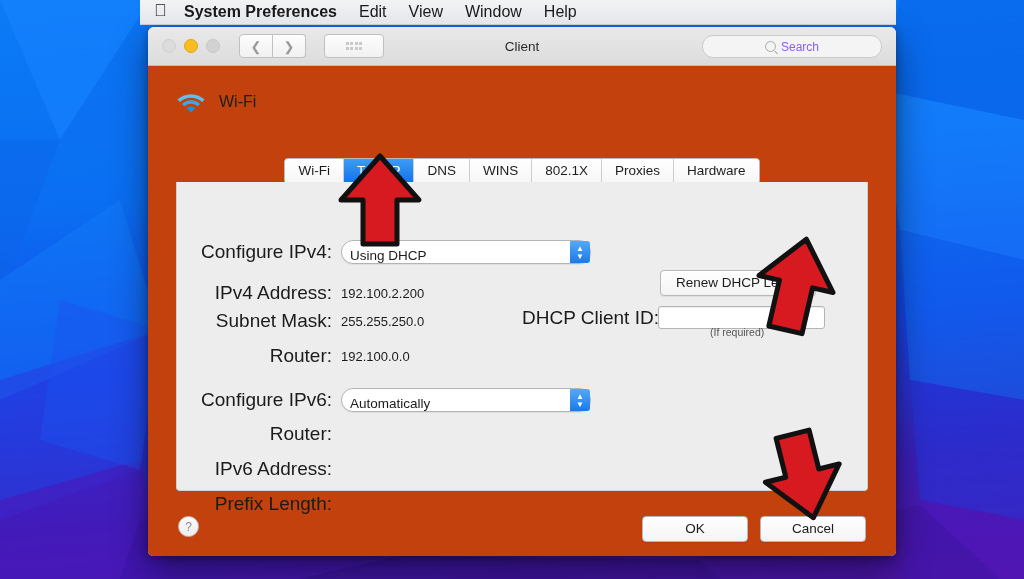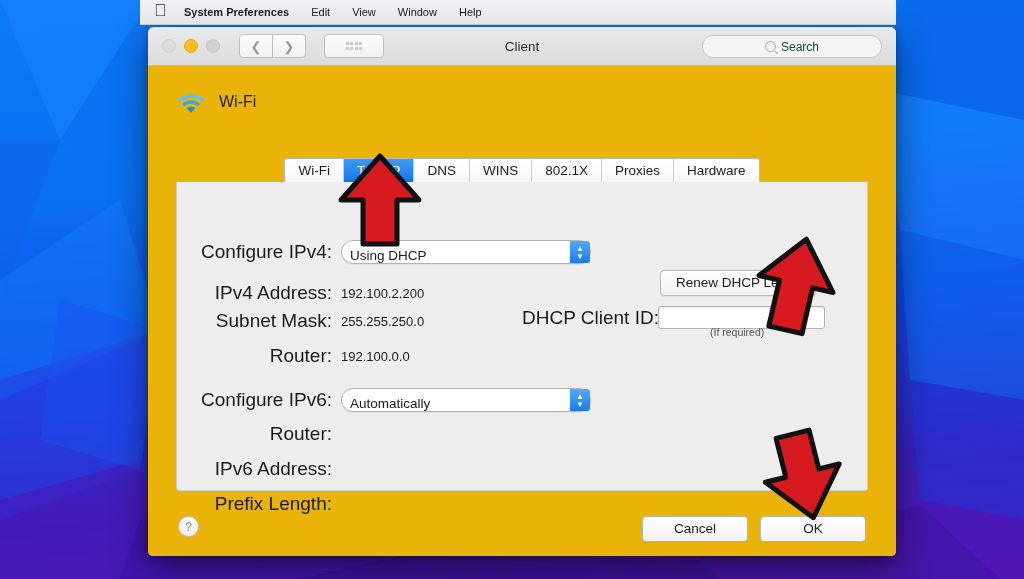--- a/index.html
+++ b/index.html
@@ -34,21 +34,21 @@
     padding-left: 14px;
     box-sizing: border-box;
     z-index: 5;
   }
   .apple-logo {
     width: 14px; height: 17px; margin-right: 16px;
     position: relative; top: -1px;
     color: #1c1c1e; font-size: 17px; line-height: 16px;
   }
   .menu-item {
-    font-size: 11px; color: #1a1a1c;
+    font-size: 16px; color: #1a1a1c;
     margin-right: 22px; white-space: nowrap;
   }
   .menu-item.bold { font-weight: bold; }
 
   
   #window {
     position: absolute; left: 148px; top: 27px;
     width: 748px; height: 529px;
     background: #ececec;
     border-radius: 6px 6px 5px 5px;
@@ -108,27 +108,27 @@
   }
   #searchfield .mag {
     width: 9px; height: 9px; border: 1.4px solid #a8a8a8;
     border-radius: 50%; position: relative;
   }
   #searchfield .mag:after {
     content: ""; position: absolute; right: -3px; bottom: -2px;
     width: 4px; height: 1.4px; background: #a8a8a8;
     transform: rotate(45deg);
   }
-  #searchfield span { font-size: 12px; color: #14532d; }
+  #searchfield span { font-size: 12px; color: #8b5cf6; }
 
   
   #winbody {
     position: relative;
     height: calc(100% - 38px);
-    background: #eab308;
+    background: #c2410c;
   }
 
   #service-header {
     position: absolute; left: 28px; top: 24px;
     display: flex; align-items: center; gap: 13px;
   }
   #service-header .label { font-size: 16px; color: #1e1e1e; }
 
   
   #tabbar {
@@ -389,22 +389,22 @@
           <div class="rlabel">Prefix Length:</div>
           <div class="rvalue"></div>
         </div>
 
       </div>
 
       <div id="helpbtn">
         <span>?</span>
       </div>
       <div id="footer-buttons">
+        <div class="pushbtn">OK</div>
         <div class="pushbtn">Cancel</div>
-        <div class="pushbtn">OK</div>
       </div>
 
     </div>
   </div>
 
   <svg class="arrow" style="left:335px; top:152px; width:90px; height:95px;" viewBox="0 0 90 95">
     <polygon points="45,4 84,48 62,48 62,92 28,92 28,48 6,48" fill="#d71920" stroke="#111111" stroke-width="5" stroke-linejoin="round"></polygon>
   </svg>
 
   <svg class="arrow" style="left:750px; top:232px; width:92px; height:105px;" viewBox="0 0 92 105">

